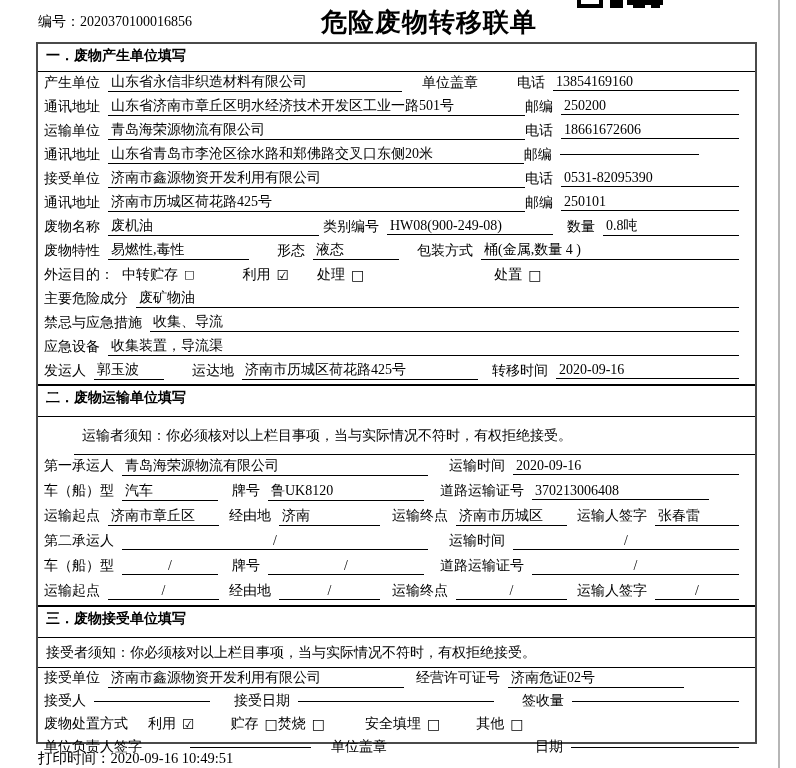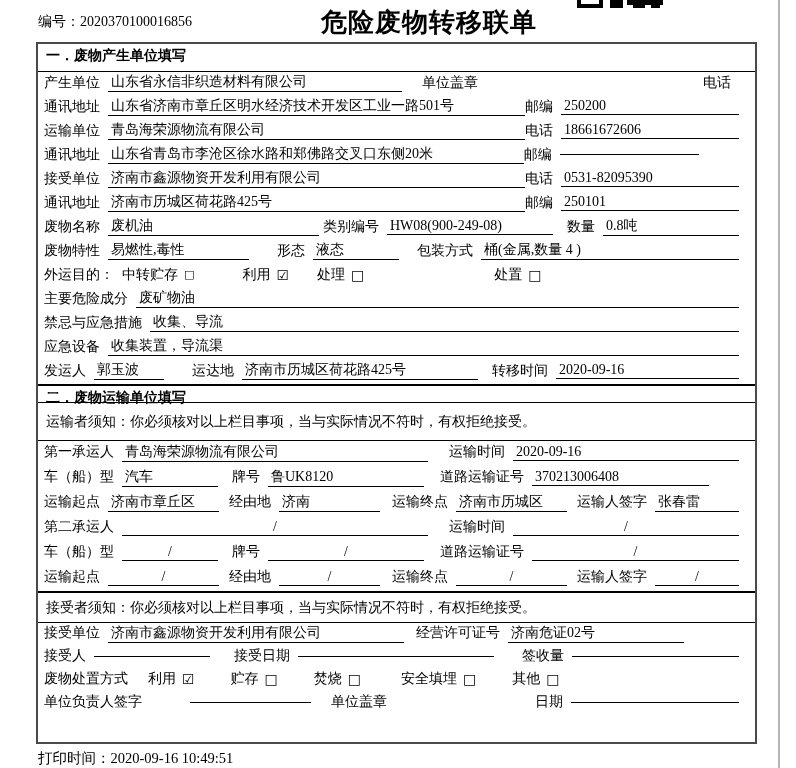--- a/index.html
+++ b/index.html
@@ -15,23 +15,23 @@
   .qr .o{position:absolute;left:0;top:0;width:18px;height:4px;
     border-left:4px solid #000;border-right:4px solid #000;border-bottom:4px solid #000;}
   .page-edge{position:absolute;left:778px;top:0;width:2px;height:768px;background:#b6b6b6;}
 
   .form{position:absolute;left:36px;top:42px;width:721px;height:702px;
     border:2px solid #4a4a4a;box-sizing:border-box;background:#fff;}
   .sec-h{font-weight:bold;font-size:14px;padding:3px 8px 0 8px;box-sizing:border-box;
     border-bottom:1px solid #000;}
   .sec1 .sec-h{height:28px;}
   .sec2,.sec3{border-top:2px solid #000;}
-  .sec2 .sec-h,.sec3 .sec-h{height:17px;}
+  .sec2 .sec-h,.sec3 .sec-h{height:31px;}
   .notice{font-size:14px;padding:0 8px;border-bottom:1px solid #000;display:flex;align-items:center;}
-  .sec2 .notice{height:37px;}
+  .sec2 .notice{height:37px;margin-left:36px;}
   .sec3 .notice{height:29px;}
   .frow{display:flex;align-items:center;font-size:14px;
     padding:0 16px 3px 6px;box-sizing:border-box;}
   .sec1 .frow{height:24px;}
   .sec2 .frow{height:25px;}
   .sec3 .frow{height:23px;}
   .lbl{white-space:nowrap;margin-right:8px;}
   .val{border-bottom:1px solid #000;padding:0 3px;white-space:nowrap;}
   .ctr{text-align:center;}
   .grow{flex:1;}
@@ -66,20 +66,21 @@
 
   <div class="sec1">
     <div class="sec-h">一．废物产生单位填写</div>
 
     <div class="frow">
       <span class="lbl">产生单位</span>
       <span class="val w288">山东省永信非织造材料有限公司</span>
       <span class="lbl" style="margin-left:20px">单位盖章</span>
       <span class="sp"></span>
       <span class="lbl">电话</span>
+      <span class="val w180">13854169160</span>
     </div>
 
     <div class="frow">
       <span class="lbl">通讯地址</span>
       <span class="val w430">山东省济南市章丘区明水经济技术开发区工业一路501号</span>
       <span class="sp"></span>
       <span class="lbl">邮编</span>
       <span class="val w180">250200</span>
     </div>
 
@@ -225,20 +226,21 @@
       <span class="lbl" style="margin-left:10px">经由地</span>
       <span class="val w95 ctr">/</span>
       <span class="lbl" style="margin-left:12px">运输终点</span>
       <span class="val w105 ctr">/</span>
       <span class="lbl" style="margin-left:10px">运输人签字</span>
       <span class="val grow ctr">/</span>
     </div>
   </div>
 
   <div class="sec3">
+    <div class="sec-h">三．废物接受单位填写</div>
     <div class="notice">接受者须知：你必须核对以上栏目事项，当与实际情况不符时，有权拒绝接受。</div>
 
     <div class="frow">
       <span class="lbl">接受单位</span>
       <span class="val w290">济南市鑫源物资开发利用有限公司</span>
       <span class="lbl" style="margin-left:12px">经营许可证号</span>
       <span class="val grow" style="margin-right:55px">济南危证02号</span>
     </div>
 
     <div class="frow">
@@ -249,21 +251,21 @@
       <span class="lbl" style="margin-left:28px">签收量</span>
       <span class="val grow"></span>
     </div>
 
     <div class="frow">
       <span class="lbl">废物处置方式</span>
       <span style="margin-left:12px">利用</span>
       <span class="cbx">☑</span>
       <span style="margin-left:36px">贮存</span>
       <span class="cbx">□</span>
-      <span style="margin-left:36px">焚烧</span>
+      <span style="">焚烧</span>
       <span class="cbx">□</span>
       <span style="margin-left:40px">安全填埋</span>
       <span class="cbx">□</span>
       <span style="margin-left:36px">其他</span>
       <span class="cbx">□</span>
     </div>
 
     <div class="frow">
       <span class="lbl">单位负责人签字</span>
       <span class="val w115" style="margin-left:40px"></span>

